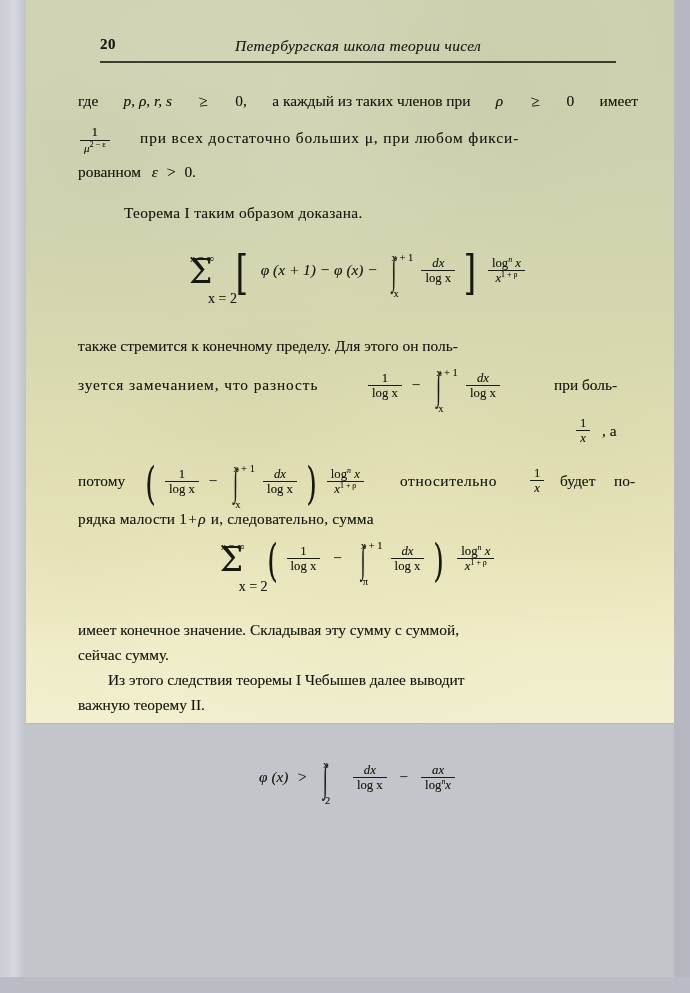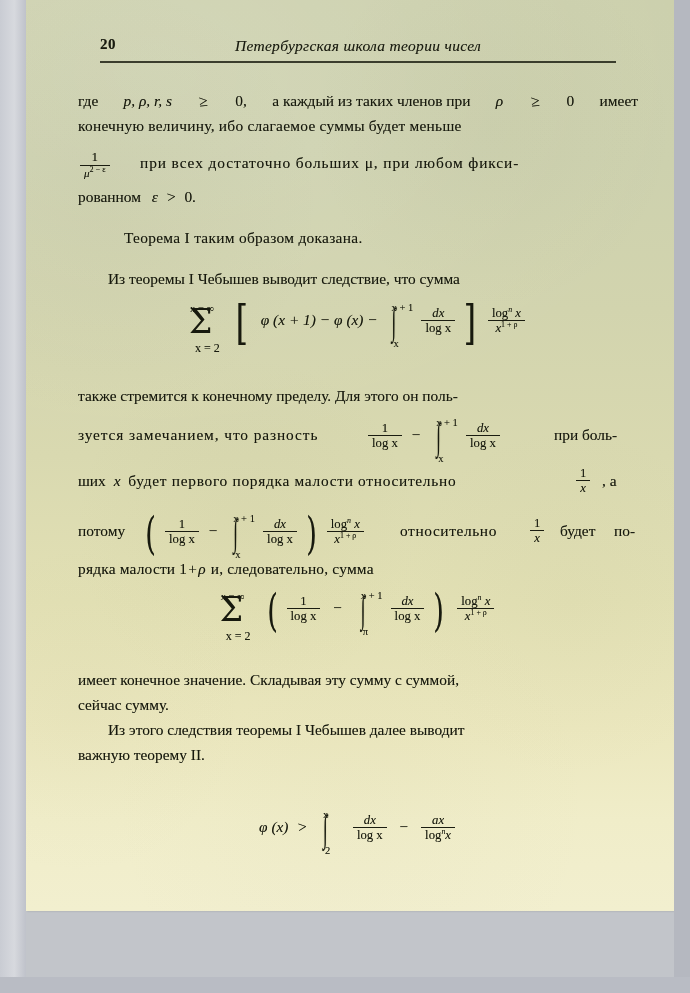--- a/index.html
+++ b/index.html
@@ -20,21 +20,21 @@
     left: 0; top: 0;
     width: 690px;
     height: 993px;
     background: #c2c5ca;
   }
   .page {
     position: absolute;
     left: 26px;
     top: 0px;
     width: 648px;
-    height: 911px;
+    height: 723px;
     background:
       radial-gradient(ellipse 140% 70% at 20% 8%, rgba(255,255,255,0.13), rgba(255,255,255,0) 60%),
       linear-gradient(180deg,
         #ccd0ad 0%,
         #cdd1ae 18%,
         #d2d4ae 34%,
         #d9d9b0 50%,
         #e2e0b4 66%,
         #ebe7be 80%,
         #f0edc9 90%,
@@ -214,22 +214,22 @@
     font-family: "DejaVu Serif", serif;
   }
   .sum .up {
     position: absolute;
     left: 1px; top: -18px;
     font-size: 10.5px;
     white-space: nowrap;
   }
   .sum .lo {
     position: absolute;
-    left: 6px; top: 22px;
-    font-size: 12px;
+    left: 19px; top: 22px;
+    font-size: 14px;
     white-space: nowrap;
   }
 
   
   .tall {
     display: inline-block;
     font-size: 46px;
     line-height: 0;
     vertical-align: middle;
     transform: scaleX(0.68);
@@ -287,43 +287,39 @@
             <span class="w math mi">p, ρ, r, s</span>
             <span class="w gt">≥</span>
             <span class="w">0,</span>
             <span class="w">а каждый из таких членов при</span>
             <span class="w math mi">ρ</span>
             <span class="w gt">≥</span>
             <span class="w">0</span>
             <span class="w">имеет</span>
           </div>
 
-          <div style="line-height:25px; white-space:nowrap; letter-spacing:0.25px;">конечную величину, ибо слагаемое суммы будет меньше</div>
 
           <div style="height:46px; position:relative;">
             <span class="frac" style="position:absolute; left:0; top:12px; font-size:14px;">
               <span class="num">1</span>
               <span class="den"><span class="mi" style="font-size:0.85em">μ</span><sup class="sm">2 − ε</sup></span>
             </span>
             <span style="position:absolute; left:62px; top:12px; white-space:nowrap; letter-spacing:0.9px;">при всех достаточно больших μ, при любом фикси-</span>
           </div>
 
           <div style="line-height:25px; white-space:nowrap;">
             <span>рованном</span>
             <span class="math mi" style="margin-left:7px;">ε</span>
             <span class="gt" style="margin:0 3px;">&gt;</span>
             <span>0.</span>
           </div>
         </div>
 
         <p class="ind" style="white-space:nowrap; letter-spacing:0.3px;">Теорема I таким образом доказана.</p>
 
-        <div class="line" style="margin-left:30px; width:530px;">
-          <span class="w">Из теоремы I Чебышев выводит следствие, что сумма</span>
-        </div>
 
         <div class="eq" style="height:78px; padding-top:14px;">
           <span class="blk" style="position:relative; top:2px;">
 
             <span class="sum">
               <span class="up">x = ∞</span>
               <span class="sig">Σ</span>
               <span class="lo">x = 2</span>
             </span>
 
@@ -374,25 +370,20 @@
               <span class="frac small">
                 <span class="num mi">dx</span>
                 <span class="den">log x</span>
               </span>
             </span>
 
             <span style="position:absolute; left:476px; top:14px; white-space:nowrap;">при боль-</span>
           </div>
 
           <div style="height:46px; position:relative;">
-            <span style="position:absolute; left:0; top:12px; white-space:nowrap;">
-              <span>ших</span>
-              <span class="mi" style="margin:0 4px;">x</span>
-              <span style="letter-spacing:0.7px;">будет первого порядка малости относительно</span>
-            </span>
             <span class="frac small" style="position:absolute; left:496px; top:10px;">
               <span class="num">1</span>
               <span class="den mi">x</span>
             </span>
             <span style="position:absolute; left:524px; top:12px;">, а</span>
           </div>
 
           <div style="height:54px; position:relative;">
             <span style="position:absolute; left:0; top:16px;">потому</span>
 

